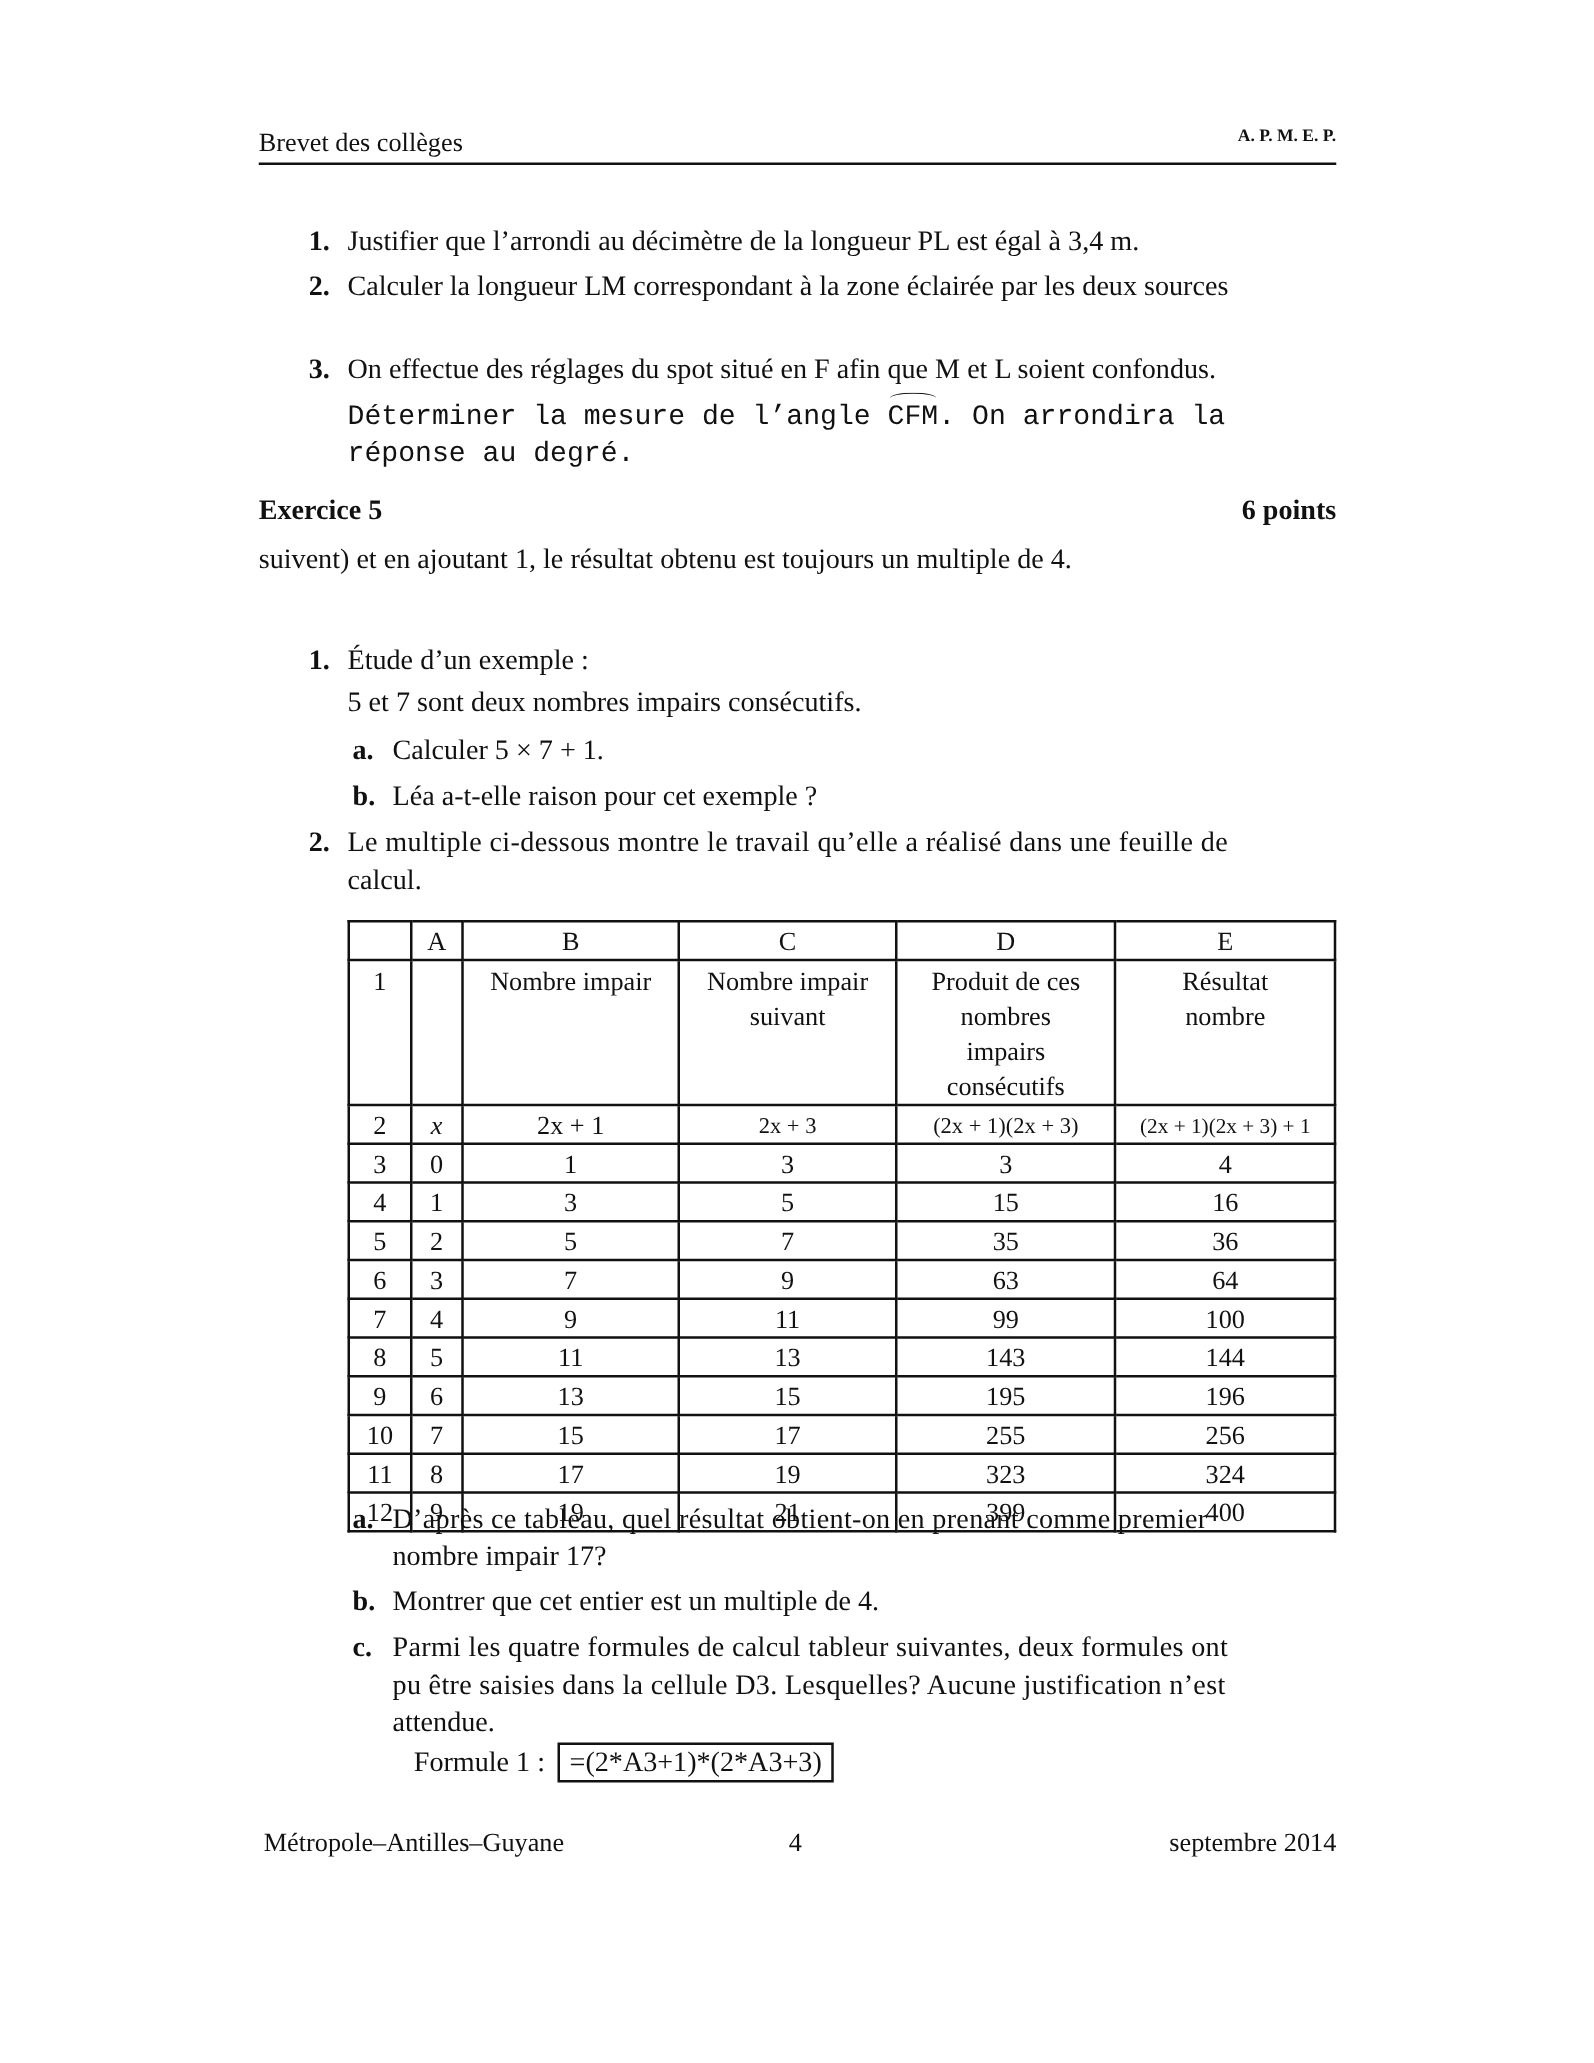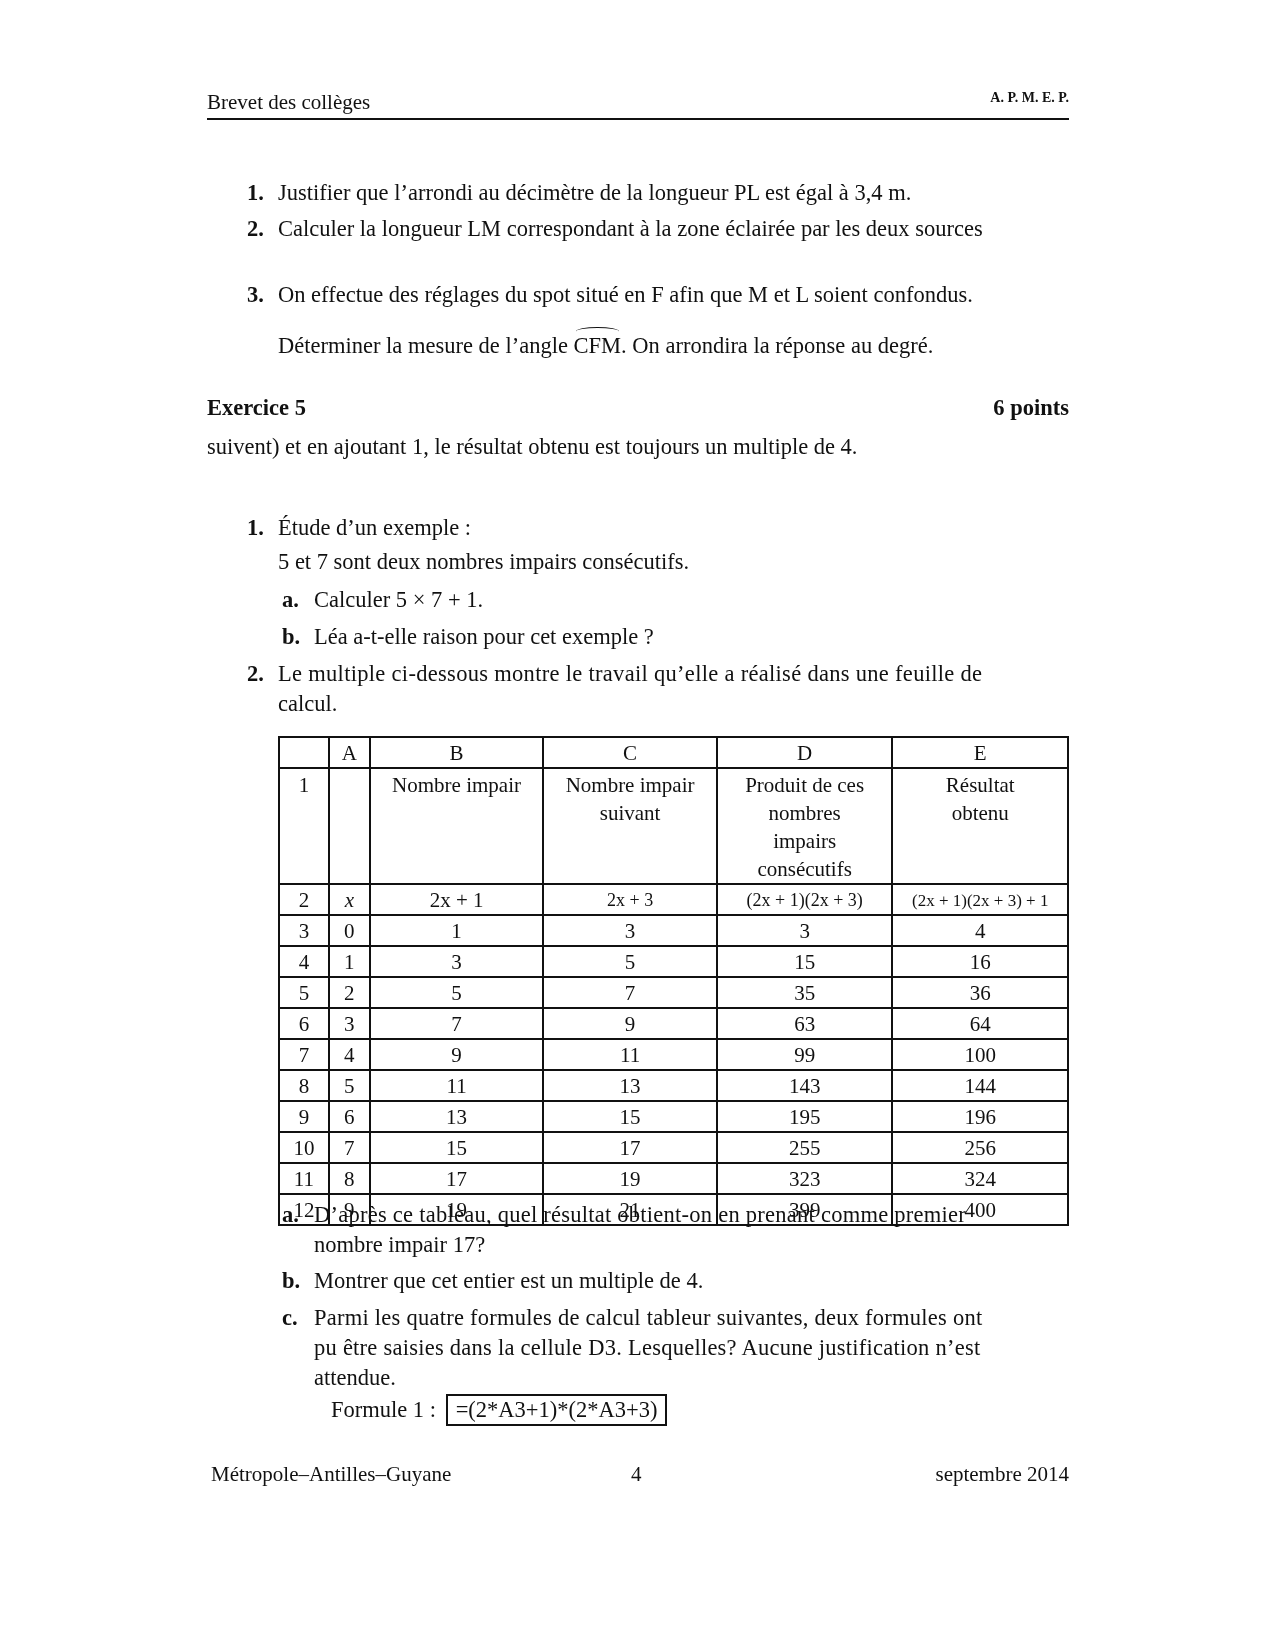--- a/index.html
+++ b/index.html
@@ -3,21 +3,21 @@
 <meta charset="utf-8">
 <style>
   html, body { margin: 0; padding: 0; background: #ffffff; }
   body {
     width: 1275px; height: 1650px; position: relative; overflow: hidden;
     font-family: "DejaVu Serif", "Liberation Serif", serif;
     color: #111111;
   }
   .page { position: absolute; left: 207px; top: 0; width: 862px; }
   .hdr {
-    position: absolute; top: 88px; left: 0; width: 862px; height: 30px;
+    position: absolute; top: 100px; left: 0; width: 862px; height: 30px;
     border-bottom: 2px solid #111; font-size: 19px;
   }
   .hdr .l { position: absolute; left: 0; top: 2px; font-family: "Liberation Serif", serif; font-size: 21px; }
   .hdr .r { position: absolute; right: 0; top: 2px; font-weight: bold; font-family: "Liberation Serif", serif; font-size: 14px; }
   .txt { font-family: "Liberation Serif", serif; font-size: 22.5px; line-height: 30px; }
   .item { position: absolute; left: 40px; width: 822px; }
   .num { position: absolute; left: 0; font-weight: bold; }
   .body { position: absolute; left: 31px; right: 0; }
   .sub { position: absolute; left: 75px; width: 787px; }
   .sub .num { left: 0; }
@@ -69,21 +69,21 @@
   <div class="item txt" style="top:214px;">
     <span class="num">2.</span>
     <div class="body">
       <div>Calculer la longueur LM correspondant à la zone éclairée par les deux sources</div>
     </div>
   </div>
   <div class="item txt" style="top:280px;">
     <span class="num">3.</span>
     <div class="body">
       <div>On effectue des réglages du spot situé en F afin que M et L soient confondus.</div>
-      <div style="margin-top:21px;">
+      <div style="margin-top:8px;font-family:Liberation Mono, monospace;">
         <span>Déterminer la mesure de l’angle </span><span class="hat">CFM</span><span>. On arrondira la réponse au degré.</span>
       </div>
     </div>
   </div>
 
   <div class="ex-title txt">
     <span>Exercice 5</span>
     <span class="r">6 points</span>
   </div>
 
@@ -142,21 +142,21 @@
         <div>suivant</div>
       </td>
       <td>
         <div>Produit de ces</div>
         <div>nombres</div>
         <div>impairs</div>
         <div>consécutifs</div>
       </td>
       <td>
         <div>Résultat</div>
-        <div>obtenu</div>
+        <div>nombre</div>
       </td>
     </tr>
     <tr>
       <td>2</td>
       <td class="i">x</td>
       <td>2x + 1</td>
       <td class="small">2x + 3</td>
       <td class="small">(2x + 1)(2x + 3)</td>
       <td class="small" style="font-size:17px;">(2x + 1)(2x + 3) + 1</td>
     </tr>

